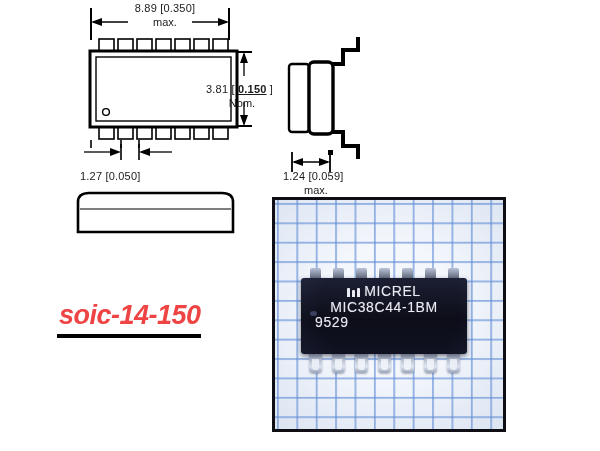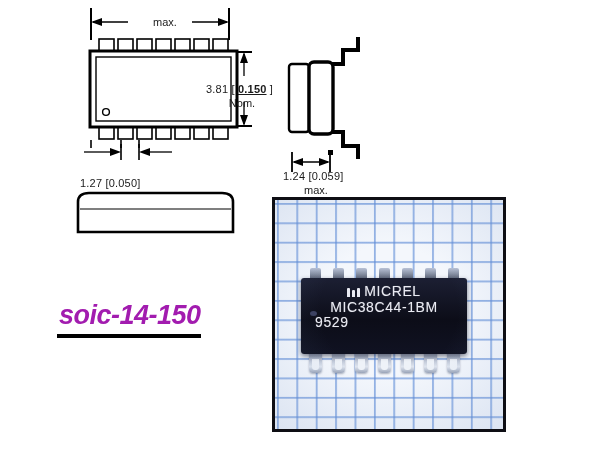--- a/index.html
+++ b/index.html
@@ -42,21 +42,21 @@
     font-weight: bold;
     text-decoration: underline;
   }
 
   
   #part-label {
     font-family: "Liberation Sans", sans-serif;
     font-style: italic;
     font-weight: bold;
     font-size: 27px;
-    color: #a21caf;
+    color: #ef4444;
     letter-spacing: -0.5px;
     white-space: nowrap;
   }
   #part-label-rule {
     background: #000000;
     height: 4px;
   }
 
   
   #photo-frame {
@@ -217,28 +217,29 @@
       <line x1="139" y1="148" x2="139" y2="140" stroke="#000" stroke-width="1.6"></line>
       <line x1="84" y1="152" x2="115" y2="152" stroke="#000" stroke-width="1.3"></line>
       <polygon points="121,152 110,148 110,156" fill="#000"></polygon>
       <line x1="145" y1="152" x2="172" y2="152" stroke="#000" stroke-width="1.3"></line>
       <polygon points="139,152 150,148 150,156" fill="#000"></polygon>
       <line x1="121" y1="144" x2="121" y2="160" stroke="#000" stroke-width="1.6"></line>
       <line x1="139" y1="144" x2="139" y2="160" stroke="#000" stroke-width="1.6"></line>
     </g>
   </svg>
 
+  <div class="abs dim-text center" style="left:110px; top:2px; width:110px;">8.89 [0.350]</div>
   <div class="abs dim-sub" style="left:110px; top:16px; width:110px;">max.</div>
 
   <div class="abs dim-text" style="left:206px; top:83px;">
     <span>3.81  [ </span><span class="bold-ul">0.150</span><span> ]</span>
   </div>
   <div class="abs dim-sub" style="left:206px; top:97px; width:72px;text-align:center;">Nom.</div>
 
-  <div class="abs dim-text" style="left:80px; top:177px;">1.27 [0.050]</div>
+  <div class="abs dim-text" style="left:80px; top:170px;">1.27 [0.050]</div>
 
   <svg class="abs" style="left:283px; top:28px;" width="110" height="145">
 
     <path d="M 46 36 L 60 36 L 60 22 L 75 22 L 75 9" fill="none" stroke="#000" stroke-width="4" stroke-linejoin="miter"></path>
 
     <path d="M 46 104 L 60 104 L 60 118 L 75 118 L 75 131" fill="none" stroke="#000" stroke-width="4" stroke-linejoin="miter"></path>
 
     <rect x="6" y="36" width="20" height="68" rx="3" fill="#ffffff" stroke="#000" stroke-width="2.4"></rect>
     <rect x="26" y="34" width="24" height="72" rx="5" fill="#ffffff" stroke="#000" stroke-width="3.4"></rect>
   </svg>

